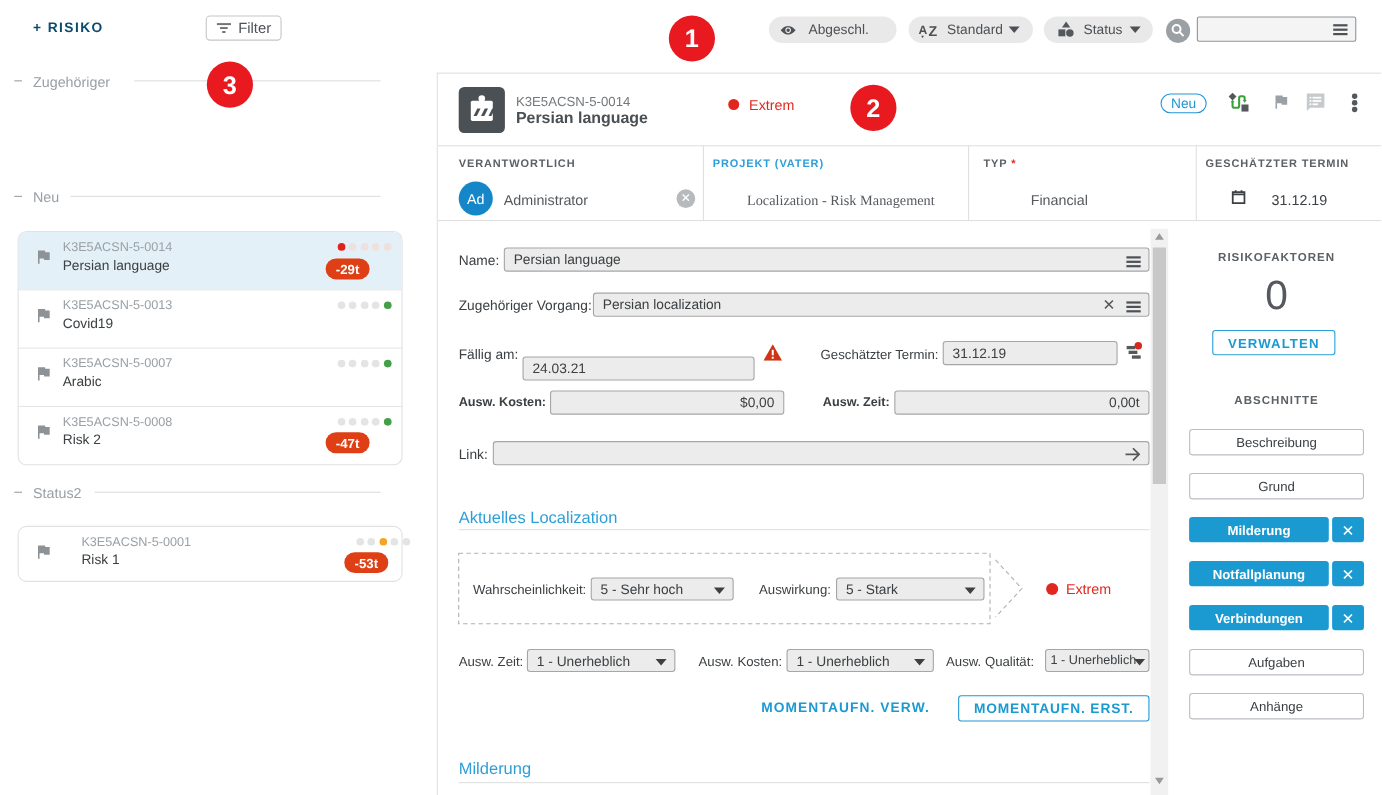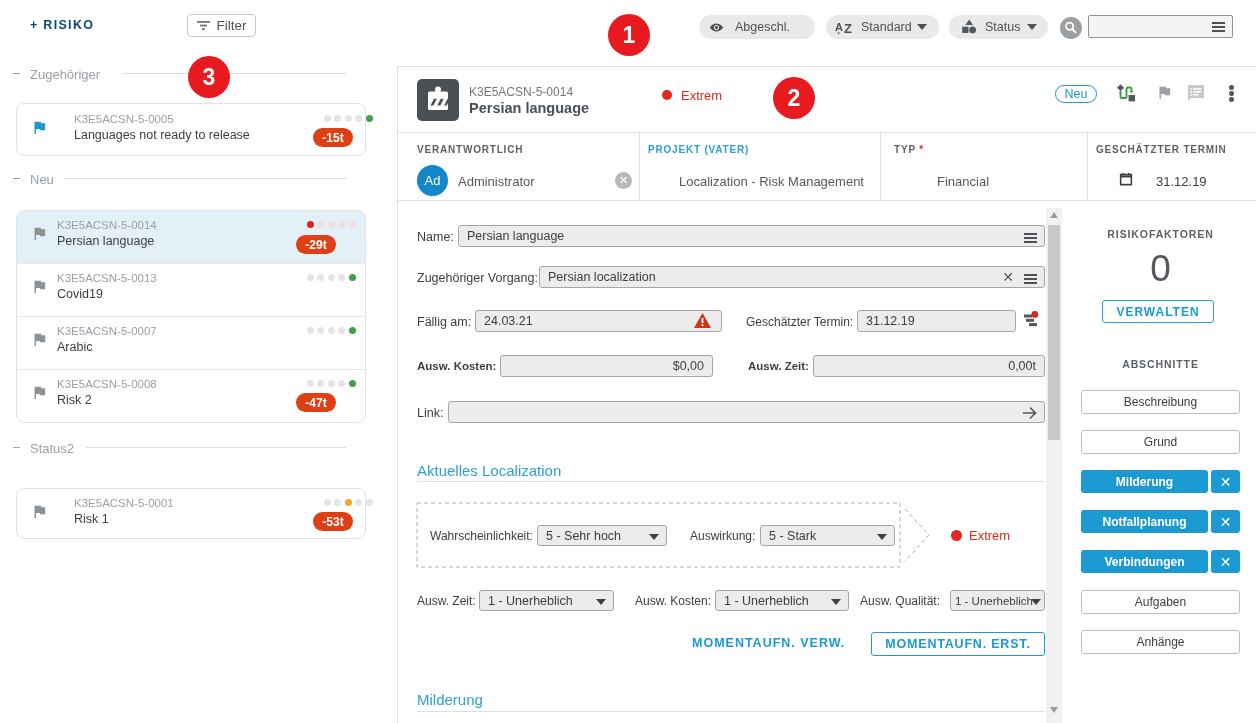--- a/index.html
+++ b/index.html
@@ -83,33 +83,20 @@
         <rect x="3" y="4.6" width="7" height="1.8"></rect>
         <rect x="5" y="8.2" width="3" height="1.8"></rect>
       </svg>
   <span style="margin-left:7px; font-size:13.5px; color:#4d5156;">Filter</span>
 </div>
 
 <div class="secdash" style="left:13px; top:73px;"></div>
 <div class="seclbl" style="left:30px; top:67px;">Zugehöriger</div>
 <div class="secline" style="left:122px; top:73px; width:224px;"></div>
 
-<div class="card" style="top:103px; height:53px;">
-  <svg style="position:absolute; left:14px; top:15px;" width="17" height="17" viewBox="0 0 24 24" fill="#1e96d2">
-        <path d="M14.4 6L14 4H5v17h2v-7h5.6l.4 2h7V6z"></path>
-      </svg>
-  <div class="cid" style="top:9px;">K3E5ACSN-5-0005</div>
-  <div class="ctitle" style="top:24px;">Languages not ready to release</div>
-  <div class="dot" style="left:307px; top:11px; background:#e4e4e4;"></div>
-  <div class="dot" style="left:317px; top:11px; background:#e4e4e4;"></div>
-  <div class="dot" style="left:328px; top:11px; background:#e4e4e4;"></div>
-  <div class="dot" style="left:338px; top:11px; background:#e4e4e4;"></div>
-  <div class="dot" style="left:349px; top:11px; background:#43a047;"></div>
-  <div class="dpill" style="top:24px;">-15t</div>
-</div>
 
 <div class="secdash" style="left:13px; top:178px;"></div>
 <div class="seclbl" style="left:30px; top:172px;">Neu</div>
 <div class="secline" style="left:64px; top:178px; width:282px;"></div>
 
 <div class="card" style="top:210px; height:213px;"></div>
 <div class="abs" style="left:17px; top:211px; width:348px; height:52px; background:#e4f0f8; border-radius:7px 7px 0 0;"></div>
 <div class="abs" style="left:16px; top:263px; width:350px; height:1px; background:#e5e6e8;"></div>
 <div class="abs" style="left:16px; top:316px; width:350px; height:1px; background:#e5e6e8;"></div>
 <div class="abs" style="left:16px; top:369px; width:350px; height:1px; background:#e5e6e8;"></div>
@@ -158,21 +145,21 @@
   <div class="dot" style="left:328px; top:170px; background:#e4e4e4;"></div>
   <div class="dot" style="left:338px; top:170px; background:#e4e4e4;"></div>
   <div class="dot" style="left:349px; top:170px; background:#43a047;"></div>
   <div class="dpill" style="top:183px;">-47t</div>
 </div>
 
 <div class="secdash" style="left:13px; top:447px;"></div>
 <div class="seclbl" style="left:30px; top:441px;">Status2</div>
 <div class="secline" style="left:86px; top:447px; width:260px;"></div>
 
-<div class="card" style="top:488px; height:51px;padding-left:32px;">
+<div class="card" style="top:478px; height:51px;padding-left:32px;">
   <svg style="position:absolute; left:14px; top:14px;" width="17" height="17" viewBox="0 0 24 24" fill="#8d9297">
         <path d="M14.4 6L14 4H5v17h2v-7h5.6l.4 2h7V6z"></path>
       </svg>
   <div class="cid" style="top:8px;">K3E5ACSN-5-0001</div>
   <div class="ctitle" style="top:23px;">Risk 1</div>
   <div class="dot" style="left:307px; top:10px; background:#e4e4e4;"></div>
   <div class="dot" style="left:317px; top:10px; background:#e4e4e4;"></div>
   <div class="dot" style="left:328px; top:10px; background:#f4a623;"></div>
   <div class="dot" style="left:338px; top:10px; background:#e4e4e4;"></div>
   <div class="dot" style="left:349px; top:10px; background:#e4e4e4;"></div>
@@ -220,21 +207,21 @@
 
 <div class="abs" style="left:398px; top:132px; width:858px; height:69px; border-top:1px solid #e0e0e0; border-bottom:1px solid #e0e0e0;"></div>
 <div class="abs" style="left:639px; top:132px; width:1px; height:68px; background:#e0e0e0;"></div>
 <div class="abs" style="left:880px; top:132px; width:1px; height:68px; background:#e0e0e0;"></div>
 <div class="abs" style="left:1087px; top:132px; width:1px; height:68px; background:#e0e0e0;"></div>
 <div class="ulbl" style="left:417px; top:144px;">VERANTWORTLICH</div>
 <div class="abs" style="left:417px; top:165px; width:31px; height:31px; border-radius:50%; background:#1587c9; color:#fff; font-size:13px; display:flex; align-items:center; justify-content:center;">Ad</div>
 <div class="abs" style="left:458px; top:174px; font-size:13px; color:#55595e;">Administrator</div>
 <div class="abs" style="left:615px; top:172px; width:17px; height:17px; border-radius:50%; background:#b6babd; color:#fff; font-size:11px; display:flex; align-items:center; justify-content:center;">✕</div>
 <div class="ulbl" style="left:648px; top:144px; color:#2d9fd8;">PROJEKT (VATER)</div>
-<div class="abs" style="left:679px; top:174px; font-size:13px; color:#55595e;">Localization - Risk Management</div>
+<div class="abs" style="left:679px; top:174px; font-size:13px; color:#55595e;font-family:Liberation Serif, serif;">Localization - Risk Management</div>
 <div class="ulbl" style="left:894px; top:144px;">TYP <span style="color:#e0281e;">*</span></div>
 <div class="abs" style="left:937px; top:174px; font-size:13px; color:#55595e;">Financial</div>
 <div class="ulbl" style="left:1096px; top:144px;">GESCHÄTZTER TERMIN</div>
 <svg class="abs" style="left:1118px; top:171px;" width="16" height="16" viewBox="0 0 24 24" fill="none" stroke="#3c4043" stroke-width="2.4">
       <path d="M4 5.5 h16 v15 h-16 z M4 8.5 h16 M8 3 v3 M16 3 v3"></path>
     </svg>
 <div class="abs" style="left:1156px; top:174px; font-size:13px; color:#3c4043;">31.12.19</div>
 
 <div class="lbl" style="left:417px; top:230px;">Name:</div>
 <div class="inp" style="left:458px; top:225px; width:587px;">Persian language
@@ -247,21 +234,21 @@
 <div class="lbl" style="left:417px; top:271px;">Zugehöriger Vorgang:</div>
 <div class="inp" style="left:539px; top:266px; width:506px;">Persian localization
   <span style="position:absolute; right:30px; top:2px; font-size:14px; color:#54585c;">✕</span>
   <span class="burger" style="position:absolute; right:7px; top:5px;">
         <div></div>
         <div></div>
         <div></div>
       </span>
 </div>
 <div class="lbl" style="left:417px; top:315px;">Fällig am:</div>
-<div class="inp" style="left:475px; top:310px; width:247px;">24.03.21</div>
+<div class="inp" style="left:475px; top:324px; width:211px;">24.03.21</div>
 <svg class="abs" style="left:694px; top:313px;" width="17" height="15" viewBox="0 0 17 15">
       <path d="M8.5 0 L17 15 L0 15 Z" fill="#cf3416"></path>
       <rect x="7.6" y="5" width="1.8" height="5" fill="#fff"></rect>
       <rect x="7.6" y="11.3" width="1.8" height="1.8" fill="#fff"></rect>
     </svg>
 <div class="lbl" style="left:746px; top:315px; font-size:12px;">Geschätzter Termin:</div>
 <div class="inp" style="left:857px; top:310px; width:159px;">31.12.19</div>
 <svg class="abs" style="left:1024px; top:311px;" width="15" height="16" viewBox="0 0 15 16">
   <rect x="0" y="3.5" width="8" height="3" fill="#54585c"></rect>
   <rect x="2" y="7.8" width="8" height="3" fill="#54585c"></rect>

